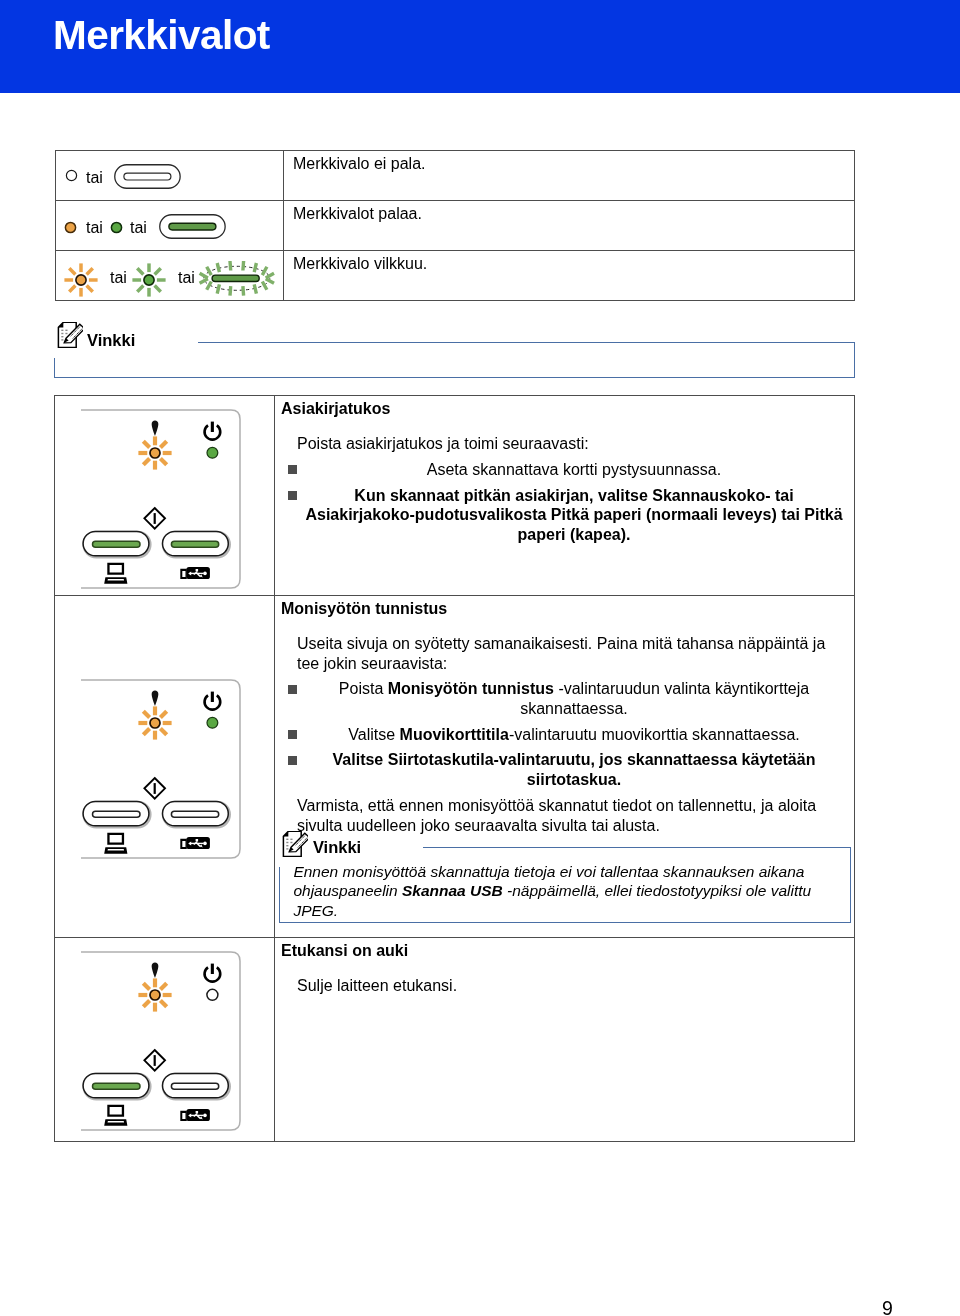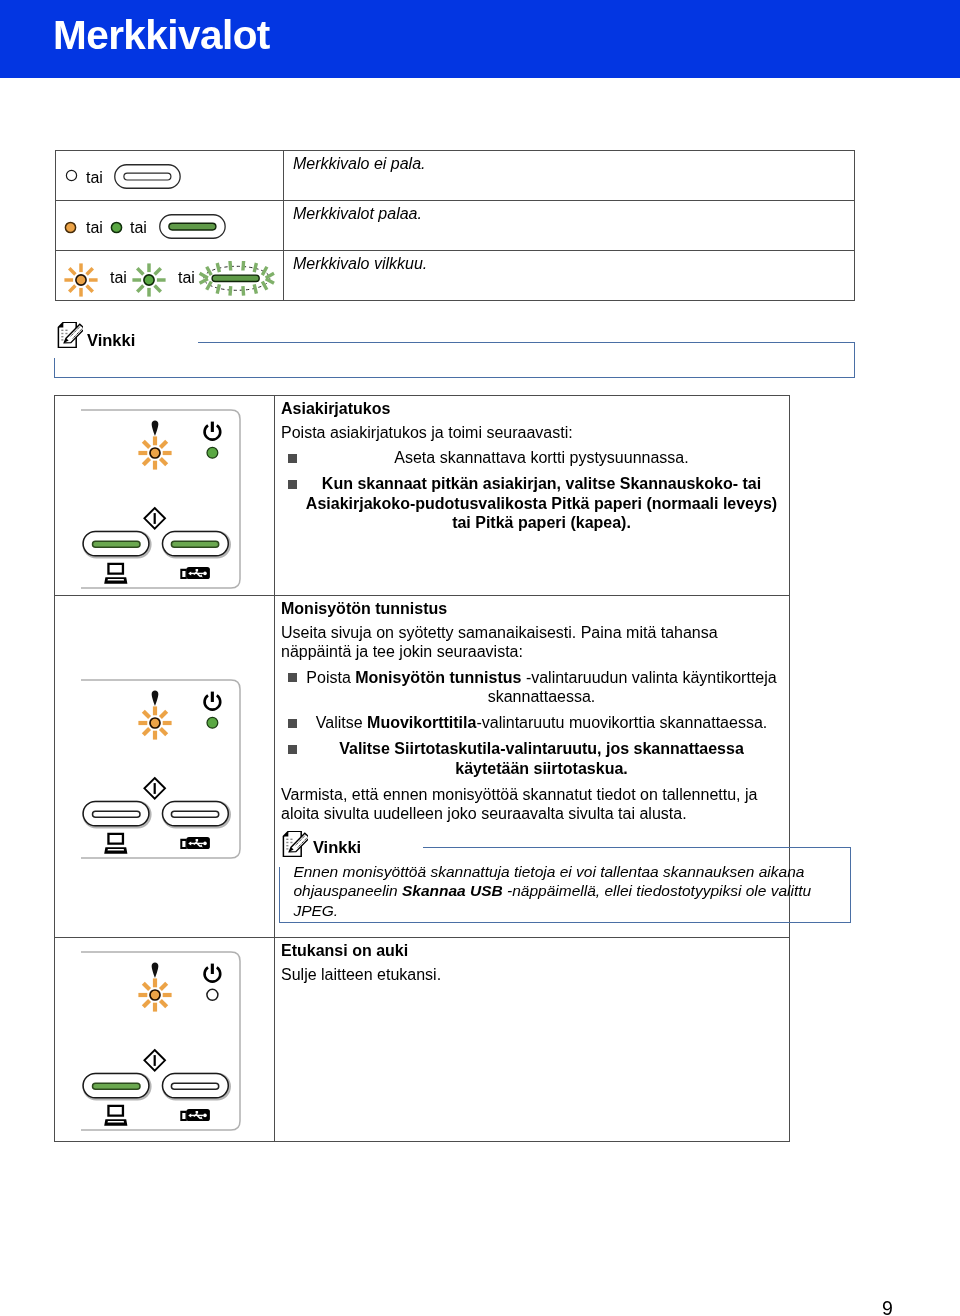--- a/index.html
+++ b/index.html
@@ -1,53 +1,53 @@
 <!DOCTYPE html>
 <html><head>
 <meta charset="utf-8">
 <style>
 html,body{margin:0;padding:0;}
 body{width:960px;height:1316px;background:#fff;color:#000;
      font-family:"Liberation Sans",sans-serif;}
 .page{position:relative;width:960px;height:1316px;overflow:hidden;}
 
 
-.header{height:78px;background:#0336e2;}
+.header{height:93px;background:#0336e2;}
 .header h1{margin:0;padding:15px 0 0 53px;color:#fff;font-size:40.5px;
            font-weight:bold;letter-spacing:-0.55px;line-height:1;}
 
 .intro{position:absolute;left:55.5px;top:111px;font-size:16.15px;}
 .pagenum{position:absolute;left:882px;top:1297px;font-size:19.5px;}
 
 
 .legend{position:absolute;left:55px;top:150px;width:800px;border-collapse:collapse;}
 .legend td{border:1px solid #4d4d4d;padding:0;}
 .legend .ind{width:227px;height:49px;position:relative;padding:0;}
-.legend .desc{font-size:16px;padding:4px 0 0 9px;vertical-align:top;font-style:italic;}
+.legend .desc{font-size:16px;padding:4px 0 0 9px;vertical-align:top;}
 .lrow{position:absolute;left:0;top:0;width:227px;height:50px;}
 .lrow svg{position:absolute;}
 .lrow .or{position:absolute;font-size:16px;line-height:1;top:19px;}
 
 
 .note{position:absolute;text-decoration:underline;}
 .note .nbox{position:absolute;left:0;right:0;bottom:0;border:1px solid #4a6fa5;border-top:none;}
 .note .nboxr{position:absolute;right:0;bottom:0;width:0;border-right:1px solid #4a6fa5;}
 .note .topline{position:absolute;right:0;height:0;border-top:1px solid #4a6fa5;}
 .note .nicon{position:absolute;left:0;top:0;}
 .note .ntitle{position:absolute;font-size:16.5px;font-weight:bold;line-height:1;}
 .note .nbody{position:absolute;font-size:15.5px;font-style:italic;line-height:19.3px;}
 
 
-.maint{position:absolute;left:54px;top:395px;width:736px;border-collapse:collapse;}
+.maint{position:absolute;left:54px;top:395px;width:801px;border-collapse:collapse;}
 .maint > tbody > tr > td{border:1px solid #4d4d4d;padding:0;vertical-align:top;}
 .maint .panelcell{width:219px;position:relative;}
 .maint .panelcell svg{position:absolute;left:26px;}
 .maint .txtcell{padding:2.6px 9px 8px 6px;position:relative;}
 h3.sec{font-size:16px;font-weight:bold;margin:0 0 4.6px 0;line-height:19.5px;}
-p.sec{font-size:16px;margin:0;line-height:19.5px;}
+p.sec{font-size:16px;margin:16px;line-height:19.5px;}
 p.lead{margin-bottom:6.1px;}
 p.tail{margin-top:6.8px;}
 ul.bullets{margin:0;padding:0;list-style:none;text-align:center;}
 ul.bullets li{font-size:16px;line-height:19.5px;position:relative;padding-left:22px;margin-bottom:6.4px;}
 ul.bullets li:last-child{margin-bottom:0;font-weight:bold;}
 ul.bullets li:before{content:"";position:absolute;left:6.6px;top:5.7px;width:9px;height:9px;background:#4d4d4d;}
 </style>
 </head>
 <body>
 

